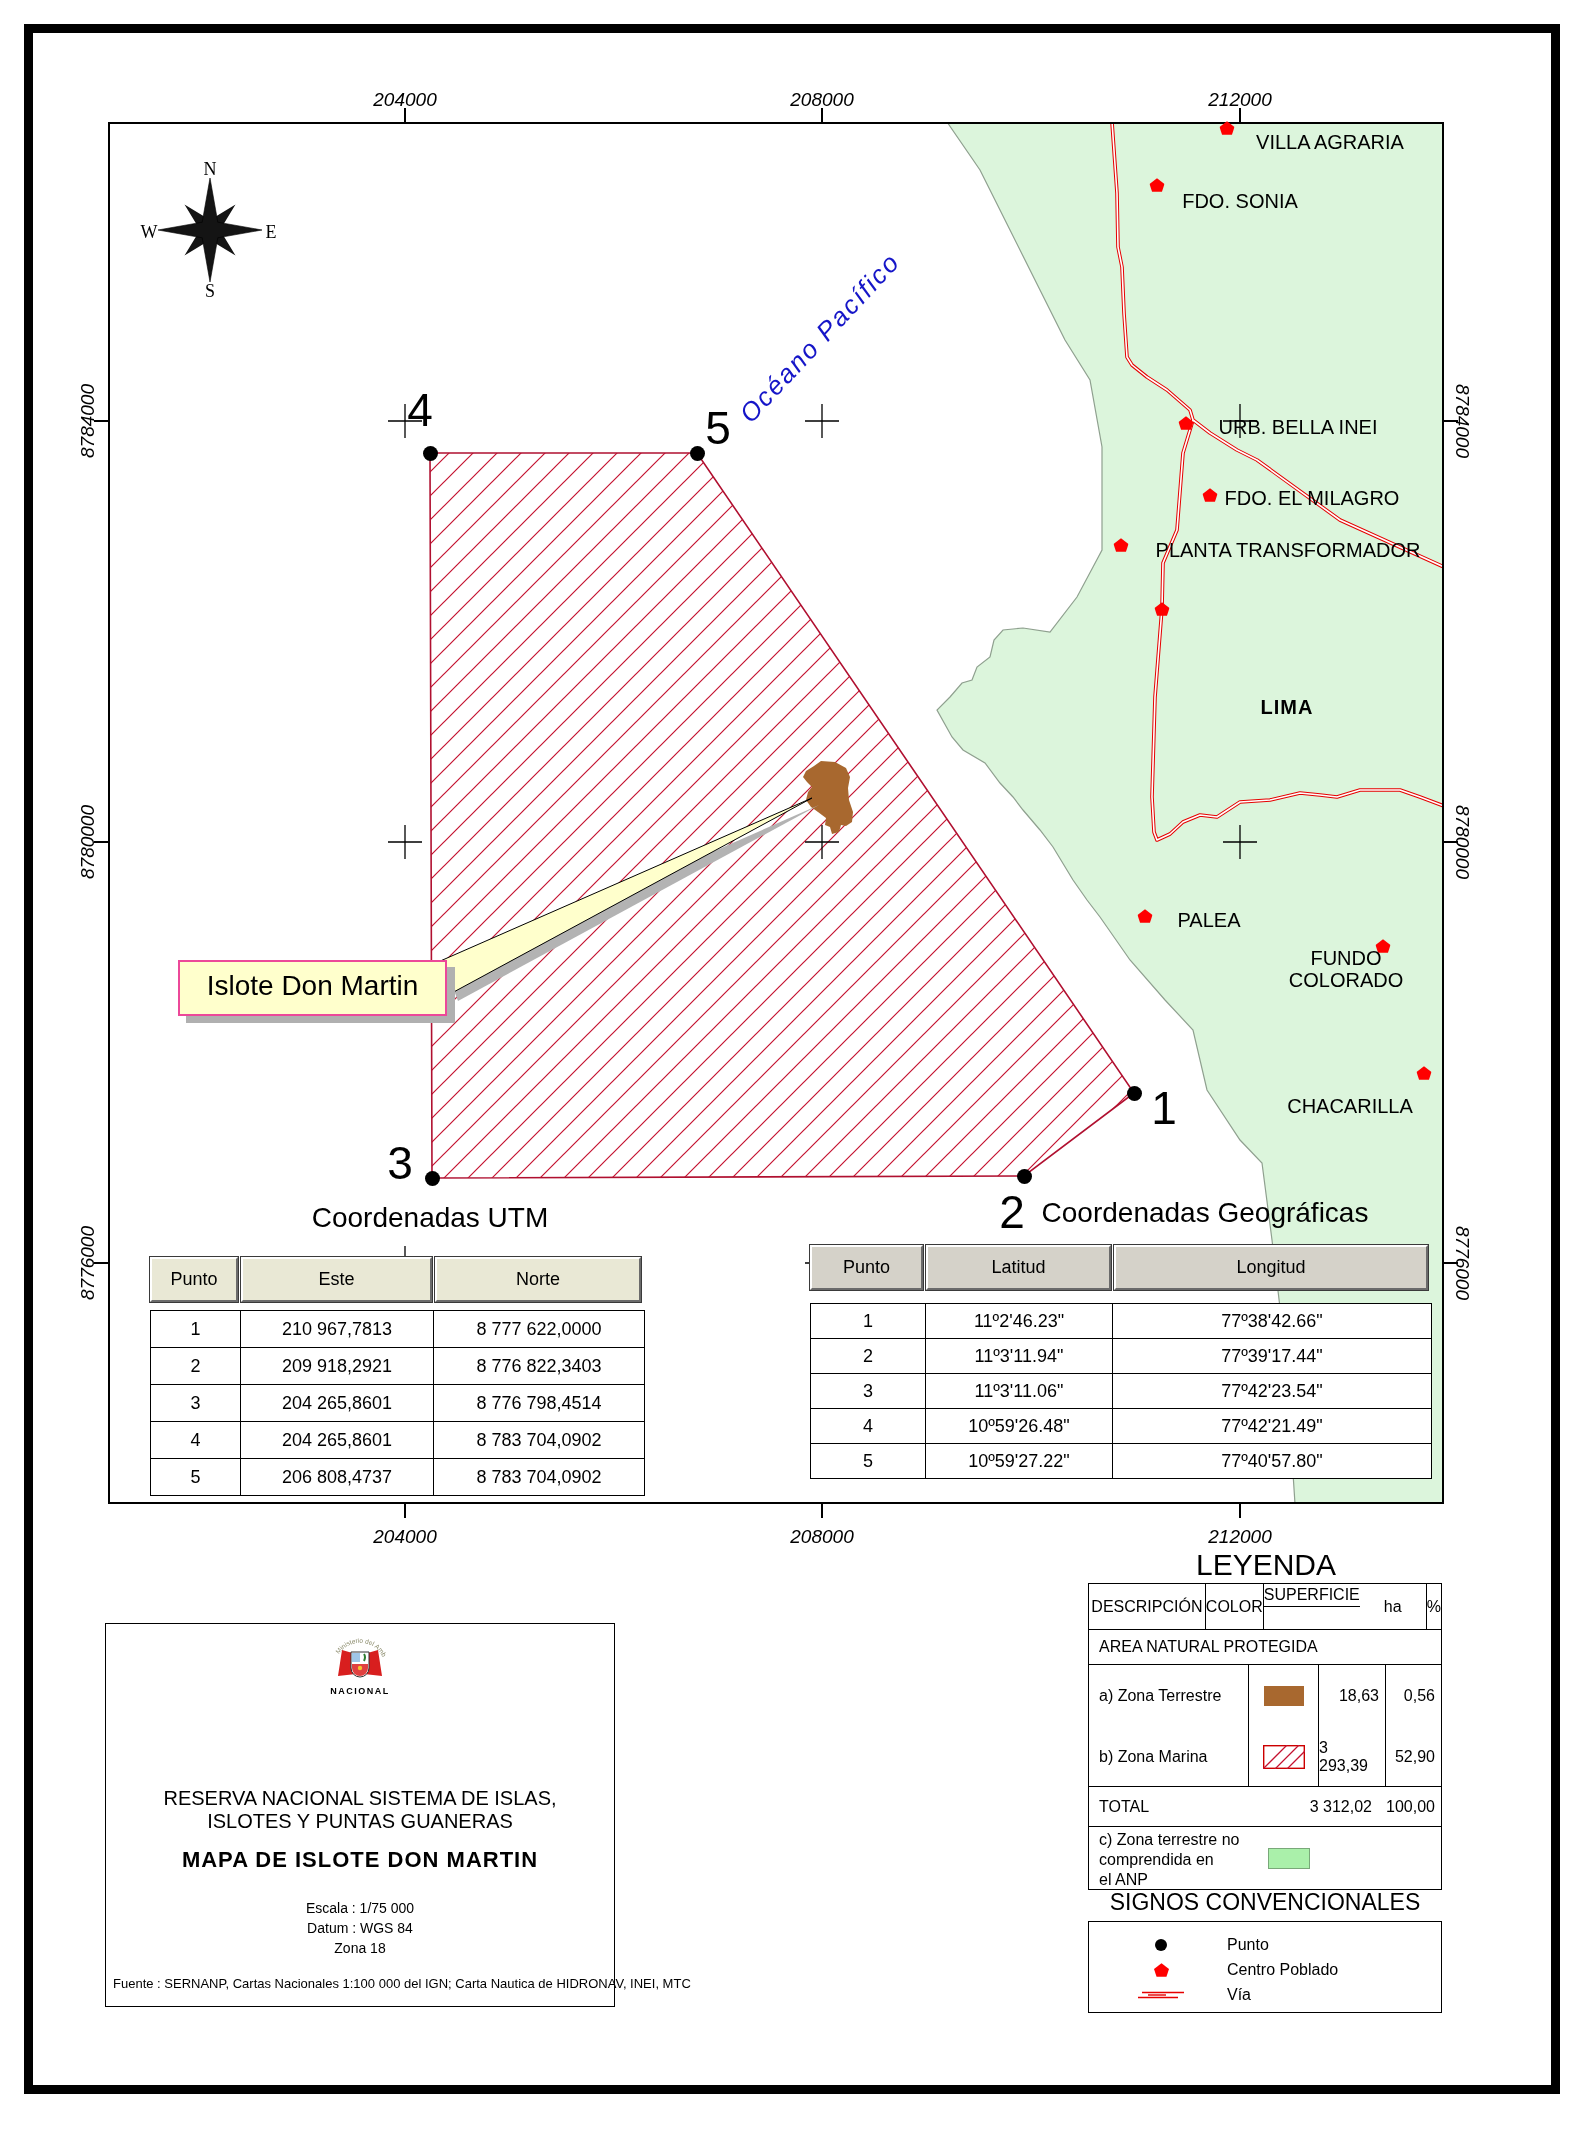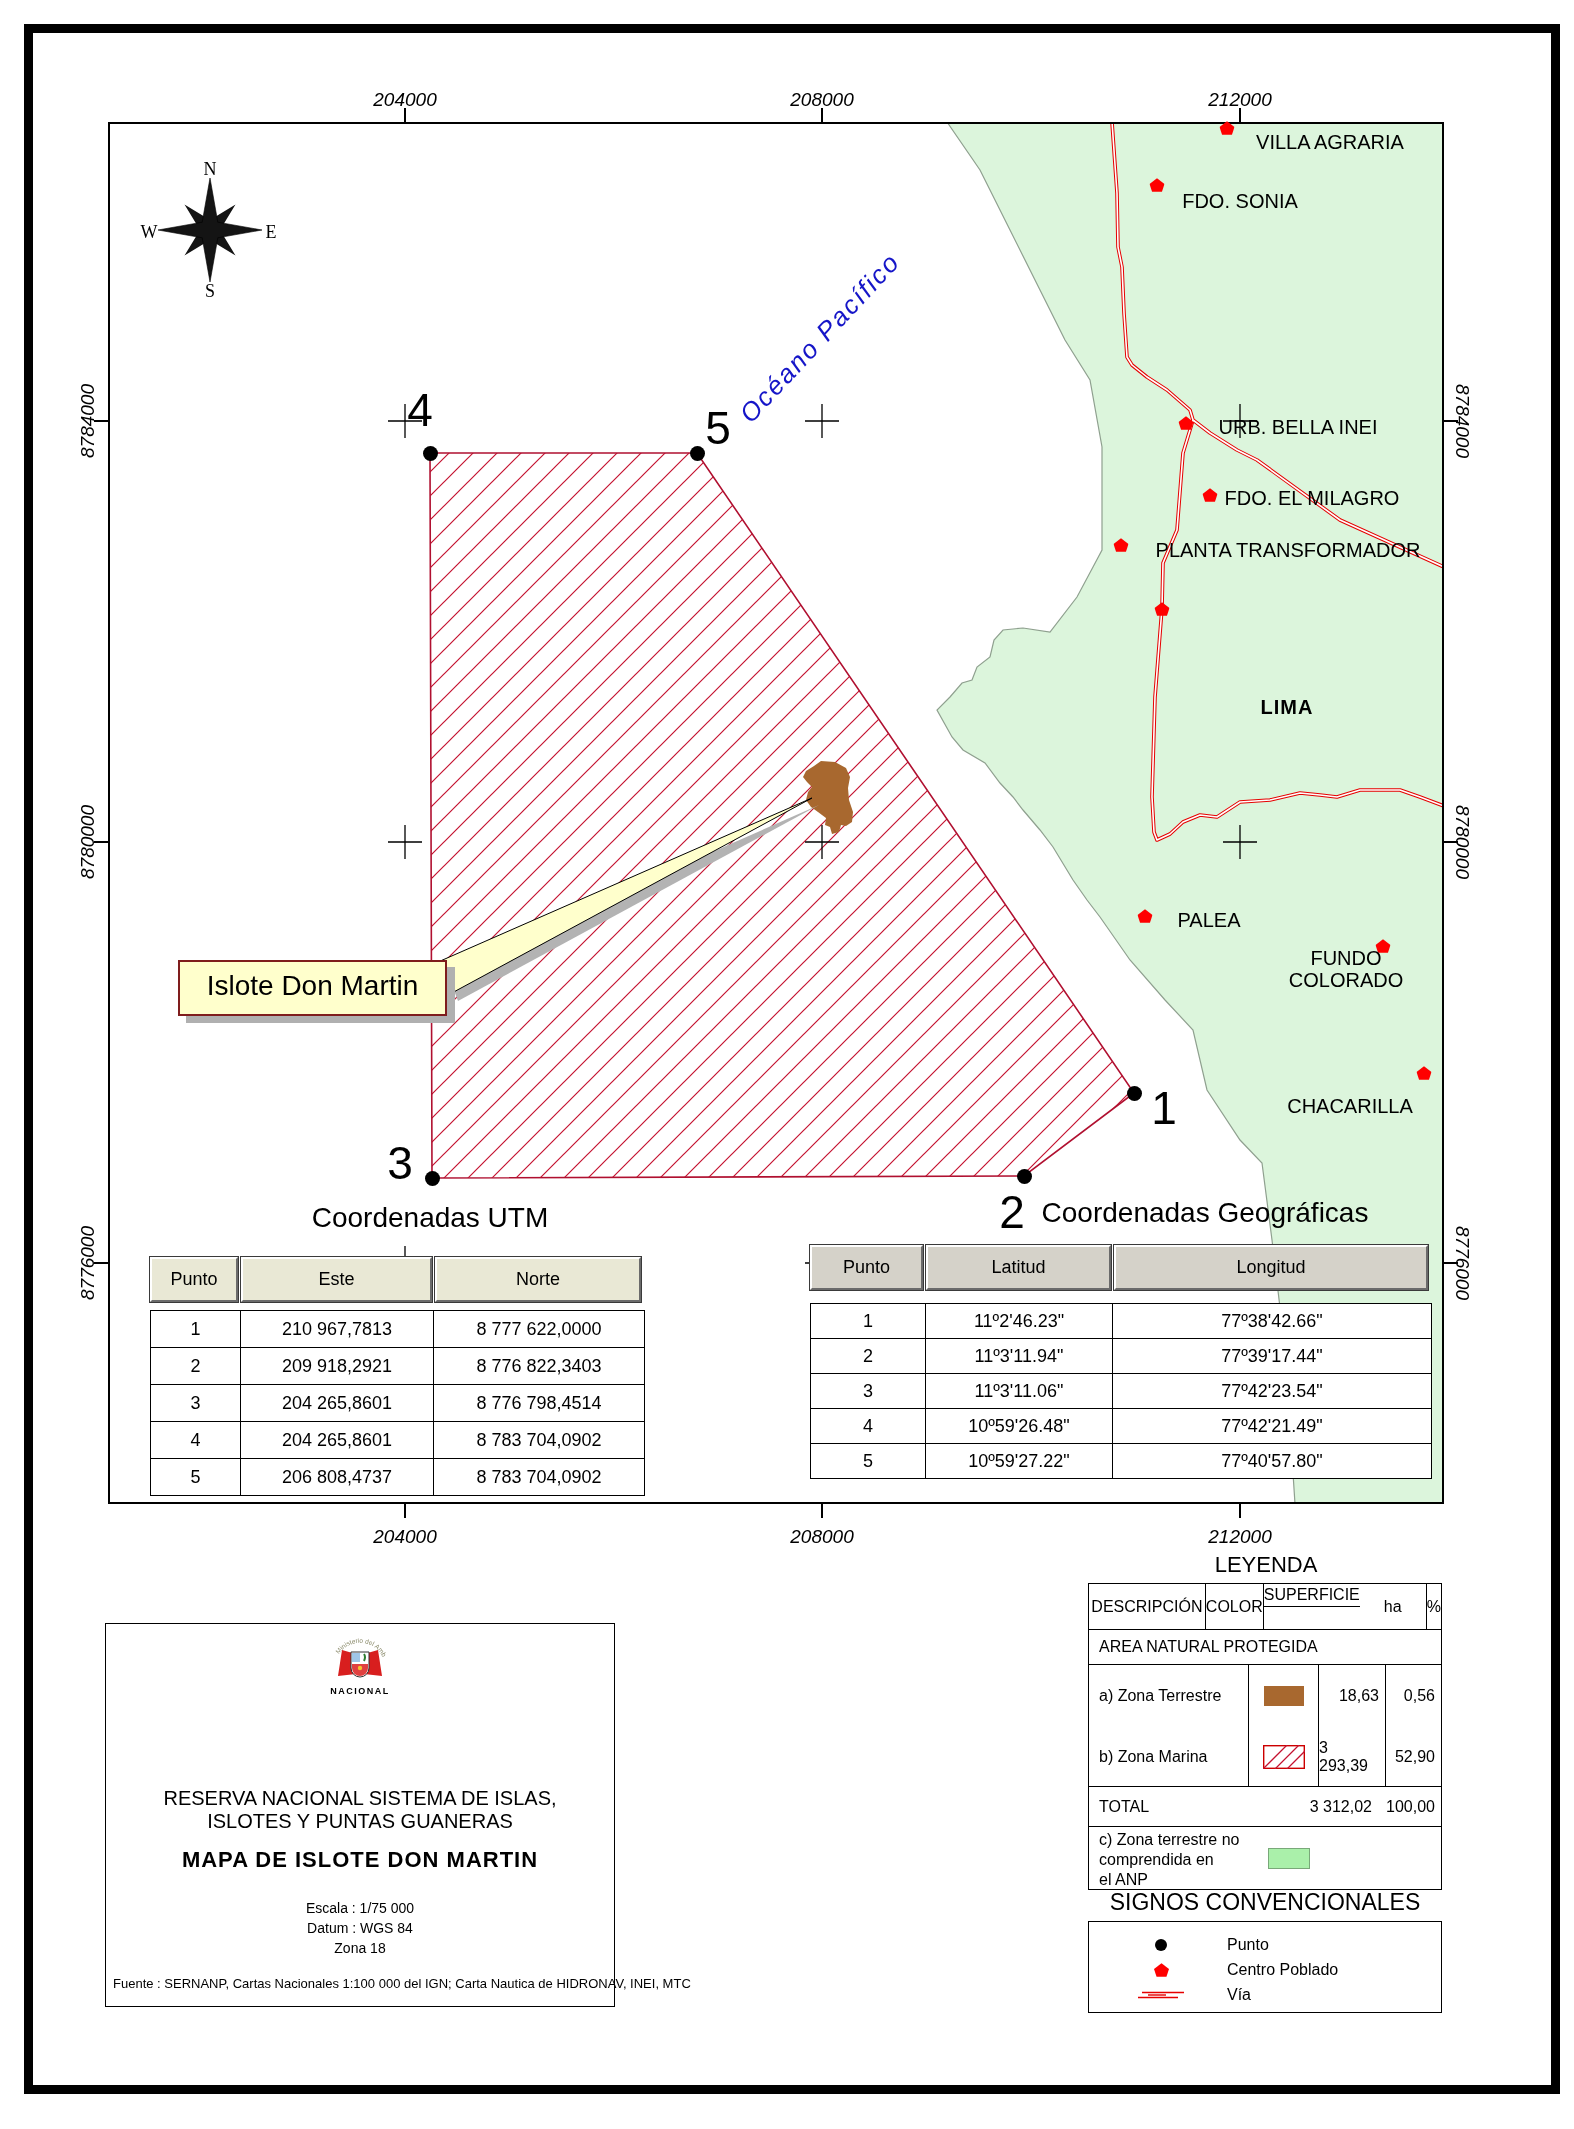--- a/index.html
+++ b/index.html
@@ -19,40 +19,40 @@
   .place-label{font-size:20px;white-space:pre-line;text-align:center;
                transform:translate(-50%,-50%);line-height:22px;}
   .vnum{font-size:46px;transform:translate(-50%,-50%);}
   .vdot{width:15px;height:15px;border-radius:50%;background:#000;}
   .marker{transform:translate(-50%,-50%);line-height:0;}
   .region-label{font-size:20px;font-weight:bold;transform:translate(-50%,-50%);letter-spacing:1px;}
   .ocean-label{font-size:26px;font-style:italic;color:#1515c8;letter-spacing:2px;
                transform:translate(-50%,-50%) rotate(-47deg);white-space:nowrap;}
   
   .callout{left:178px;top:960px;width:265px;height:52px;background:#ffffcc;
-           border:2px solid #7f1d1d;box-shadow:8px 7px 0 #b0b0b0;
+           border:2px solid #ec4899;box-shadow:8px 7px 0 #b0b0b0;
            font-size:28px;text-align:center;line-height:48px;}
   
   .coord-title{font-size:28px;transform:translate(-50%,-50%);white-space:nowrap;}
   .coord-head{display:flex;gap:3px;}
   .hcell{display:flex;align-items:center;justify-content:center;font-size:18px;
          border:2px solid;border-color:#ffffff #6b6b6b #6b6b6b #ffffff;
          outline:1px solid #3a3a3a;box-sizing:border-box;}
   .skin-beige .hcell{background:#e9e8d5;}
   .skin-gray  .hcell{background:#d5d2c9;}
   .coord-body{display:grid;border:1px solid #000;background:#fff;}
   .tcell{display:flex;align-items:center;justify-content:center;font-size:18px;
          border-right:1px solid #000;border-bottom:1px solid #000;}
   .tcell.lastcol{border-right:none;}
   .tcell.lastrow{border-bottom:none;}
   
   .title-block{left:105px;top:1623px;width:508px;height:382px;border:1.5px solid #000;background:#fff;}
   .tb-line{position:absolute;left:0;width:100%;text-align:center;white-space:nowrap;}
   
-  .legend-title{font-size:22px;transform:translate(-50%,-50%);white-space:nowrap;}
+  .legend-title{font-size:30px;transform:translate(-50%,-50%);white-space:nowrap;}
   .legend-box{left:1088px;top:1583px;width:354px;height:307px;border:1.5px solid #000;
               background:#fff;box-sizing:border-box;font-size:16px;}
   .lg-row{display:flex;border-top:1.5px solid #000;box-sizing:border-box;}
   .lg-row:first-child{border-top:none;}
   .lg-cell{box-sizing:border-box;}
   .br{border-right:1.2px solid #000;}
   .bb{border-bottom:1.2px solid #000;}
   .vcenter{display:flex;align-items:center;}
   .hcenter{display:flex;align-items:center;justify-content:center;}
   .rright{display:flex;align-items:center;justify-content:flex-end;padding-right:6px;}

